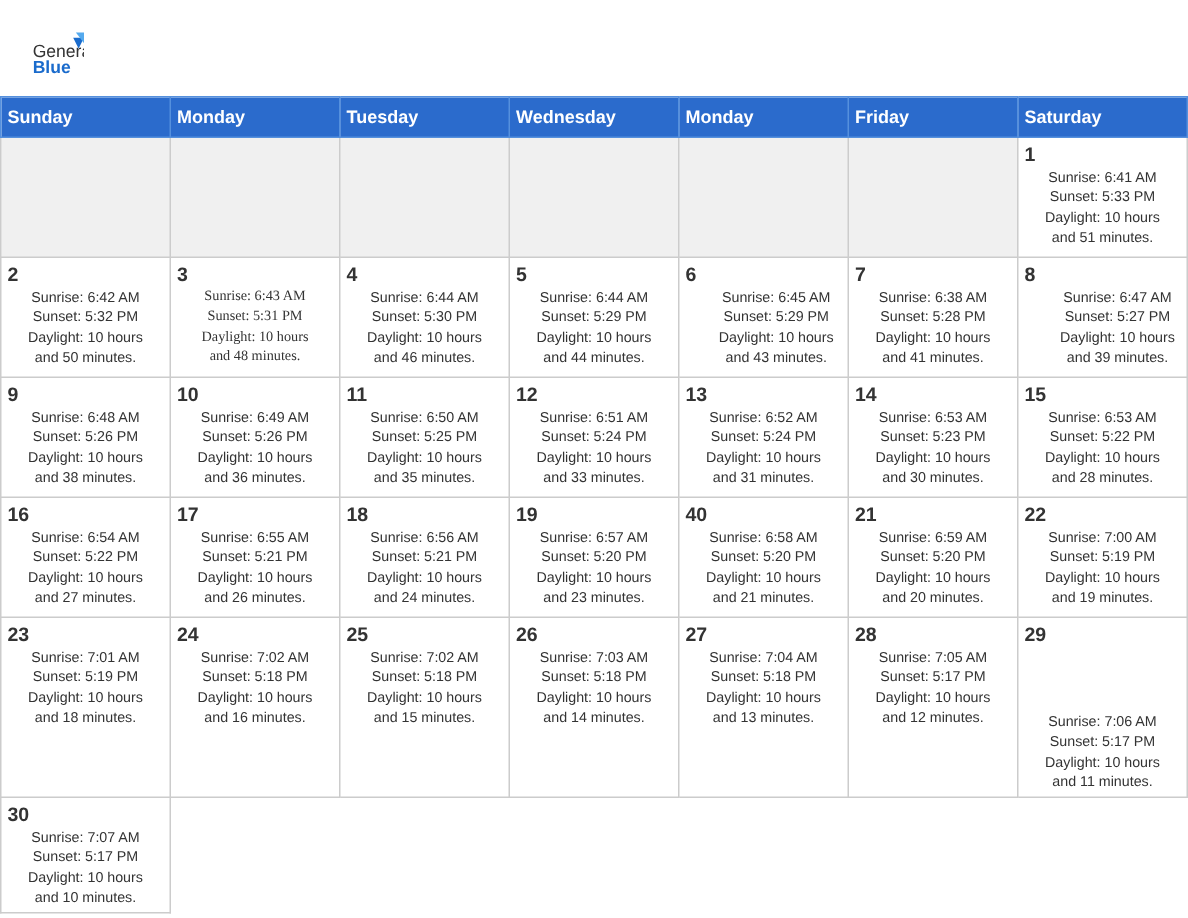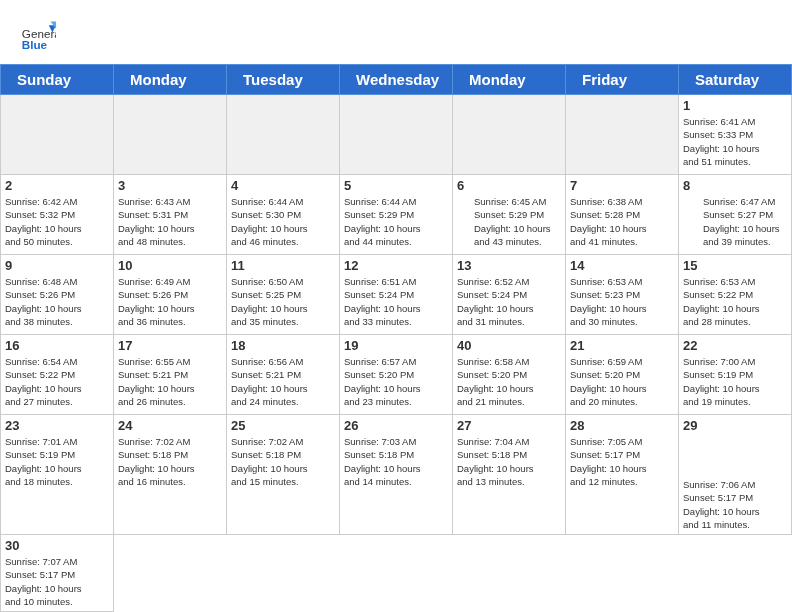--- a/index.html
+++ b/index.html
@@ -38,23 +38,23 @@
       color: #333;
     }
     .calendar {
       width: 100%;
       border-collapse: collapse;
       table-layout: fixed;
     }
     .calendar th {
       background: #2b6bcc;
       color: #fff;
-      font-size: 15px;
+      font-size: 12px;
       font-weight: bold;
-      padding: 6px 16px;
+      padding: 6px 4px;
       text-align: left;
       border: 1px solid #5590dd;
     }
     .calendar td {
       border: 1px solid #ccc;
       vertical-align: top;
       padding: 3px 4px;
       font-size: 10px;
       height: 80px;
       background: #fff;
@@ -65,20 +65,21 @@
     .day-number {
       font-size: 13px;
       font-weight: bold;
       margin-bottom: 2px;
       color: #333;
     }
     .day-info {
       font-size: 9.5px;
       color: #333;
       line-height: 1.4;
+      text-align: center;
     }
     .last-row td {
       height: 60px;
     }
   </style>
 </head>
 <body>
 
 <div class="header">
   <div class="logo">
@@ -126,21 +127,21 @@
       <tr>
         <td>
           <div class="day-number">2</div>
           <div class="day-info" style="white-space: pre-line;">Sunrise: 6:42 AM
 Sunset: 5:32 PM
 Daylight: 10 hours
 and 50 minutes.</div>
         </td>
         <td>
           <div class="day-number">3</div>
-          <div class="day-info" style="white-space: pre-line;">Sunrise: 6:43 AM
+          <div class="day-info" style="white-space: pre-line; font-family: Liberation Serif, serif;">Sunrise: 6:43 AM
 Sunset: 5:31 PM
 Daylight: 10 hours
 and 48 minutes.</div>
         </td>
         <td>
           <div class="day-number">4</div>
           <div class="day-info" style="white-space: pre-line;">Sunrise: 6:44 AM
 Sunset: 5:30 PM
 Daylight: 10 hours
 and 46 minutes.</div>

